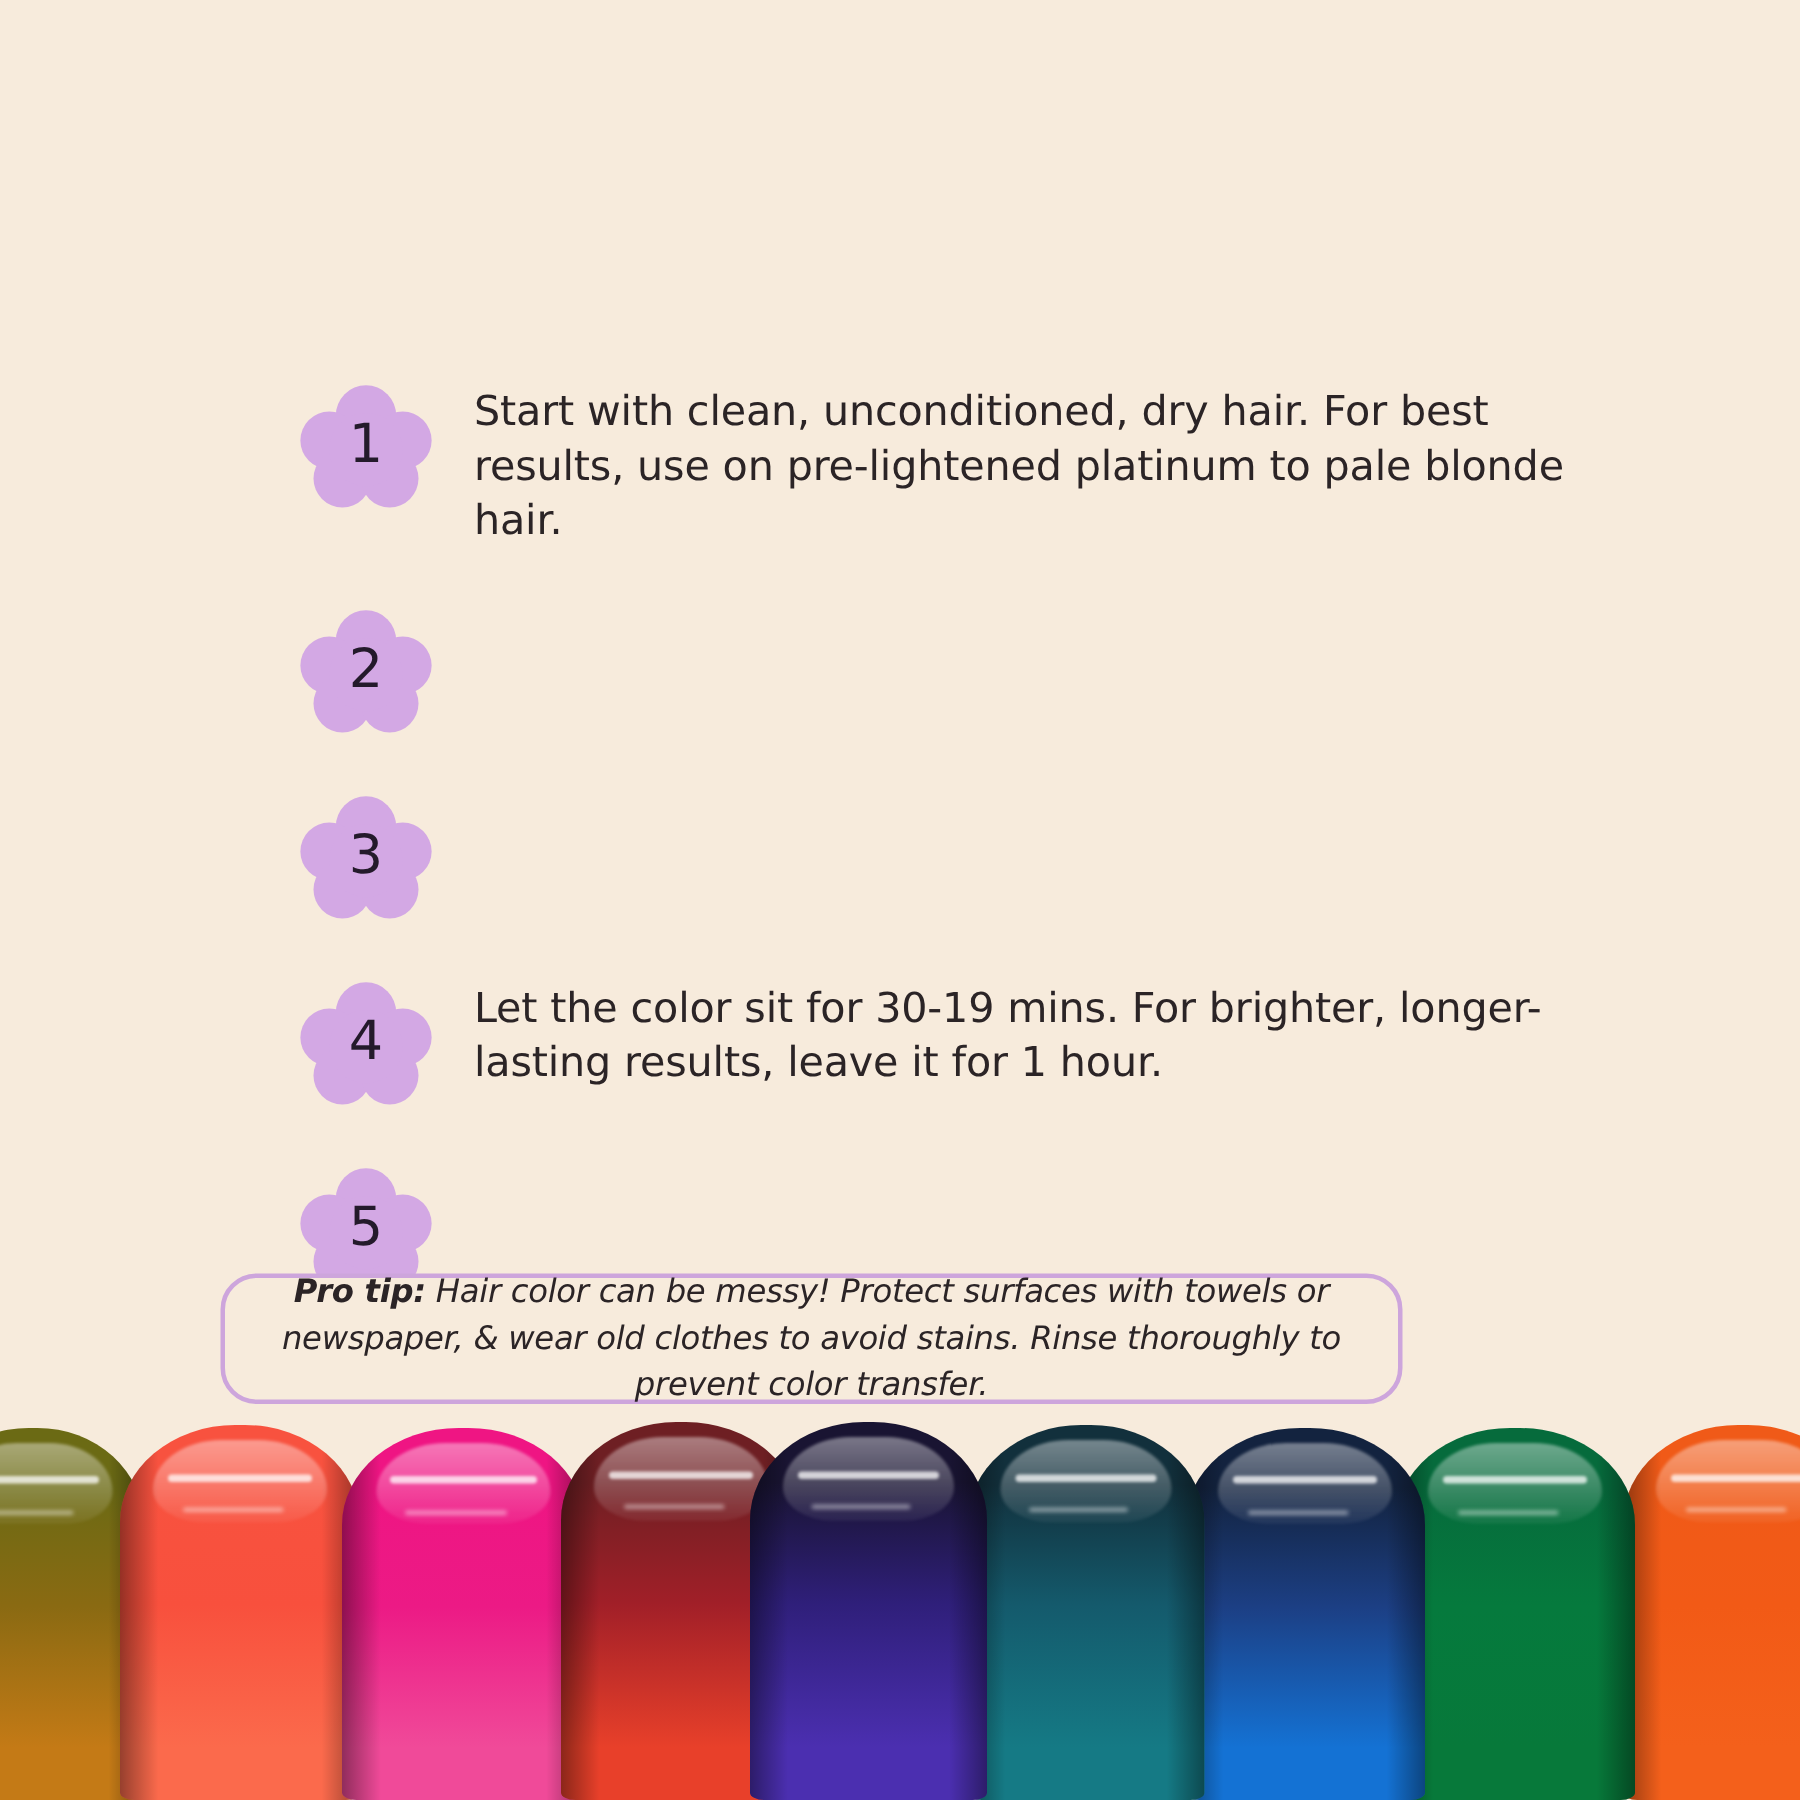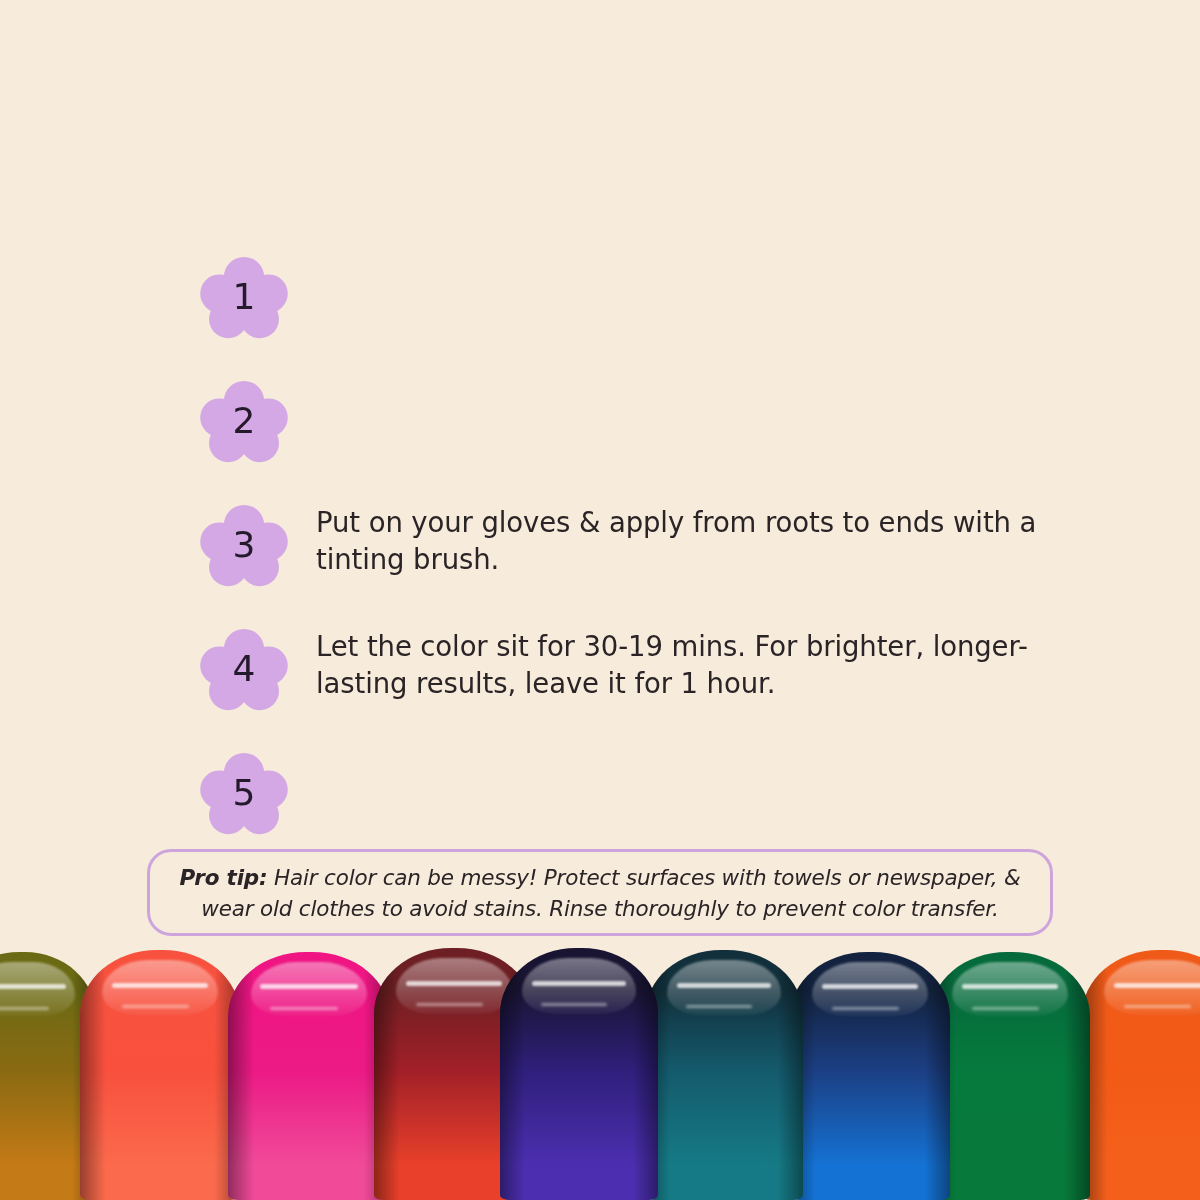--- a/index.html
+++ b/index.html
@@ -97,21 +97,21 @@
     letter-spacing: -0.1px;
     padding-top: 6px;
     padding-left: 28px;
   }
 
   
   .protip {
     position: absolute;
     left: 147px;
     top: 849px;
-    width: 906px;
+    width: 788px;
     height: 87px;
     box-sizing: border-box;
     border: 3px solid #cda5dc;
     border-radius: 24px;
     background: #f7ebdc;
     display: flex;
     align-items: center;
     justify-content: center;
     padding: 0 26px;
   }
@@ -196,20 +196,21 @@
             <circle cx="50" cy="24" r="23"></circle>
             <circle cx="22" cy="43" r="22"></circle>
             <circle cx="78" cy="43" r="22"></circle>
             <circle cx="32" cy="72" r="22"></circle>
             <circle cx="68" cy="72" r="22"></circle>
             <circle cx="50" cy="50" r="28"></circle>
           </g>
         </svg>
         <div class="flower-num">1</div>
       </div>
+      <div class="step-text">Start with clean, unconditioned, dry hair. For best results, use on pre-lightened platinum to pale blonde hair.</div>
     </div>
 
     <div class="step">
       <div class="flower-wrap">
         <svg class="flower-svg" viewBox="0 0 100 96">
           <g fill="#d3a8e4">
             <circle cx="50" cy="24" r="23"></circle>
             <circle cx="22" cy="43" r="22"></circle>
             <circle cx="78" cy="43" r="22"></circle>
             <circle cx="32" cy="72" r="22"></circle>
@@ -228,21 +229,20 @@
             <circle cx="50" cy="24" r="23"></circle>
             <circle cx="22" cy="43" r="22"></circle>
             <circle cx="78" cy="43" r="22"></circle>
             <circle cx="32" cy="72" r="22"></circle>
             <circle cx="68" cy="72" r="22"></circle>
             <circle cx="50" cy="50" r="28"></circle>
           </g>
         </svg>
         <div class="flower-num">3</div>
       </div>
-      <div class="step-text">Put on your gloves &amp; apply from roots to ends with a tinting brush.</div>
     </div>
 
     <div class="step">
       <div class="flower-wrap">
         <svg class="flower-svg" viewBox="0 0 100 96">
           <g fill="#d3a8e4">
             <circle cx="50" cy="24" r="23"></circle>
             <circle cx="22" cy="43" r="22"></circle>
             <circle cx="78" cy="43" r="22"></circle>
             <circle cx="32" cy="72" r="22"></circle>

